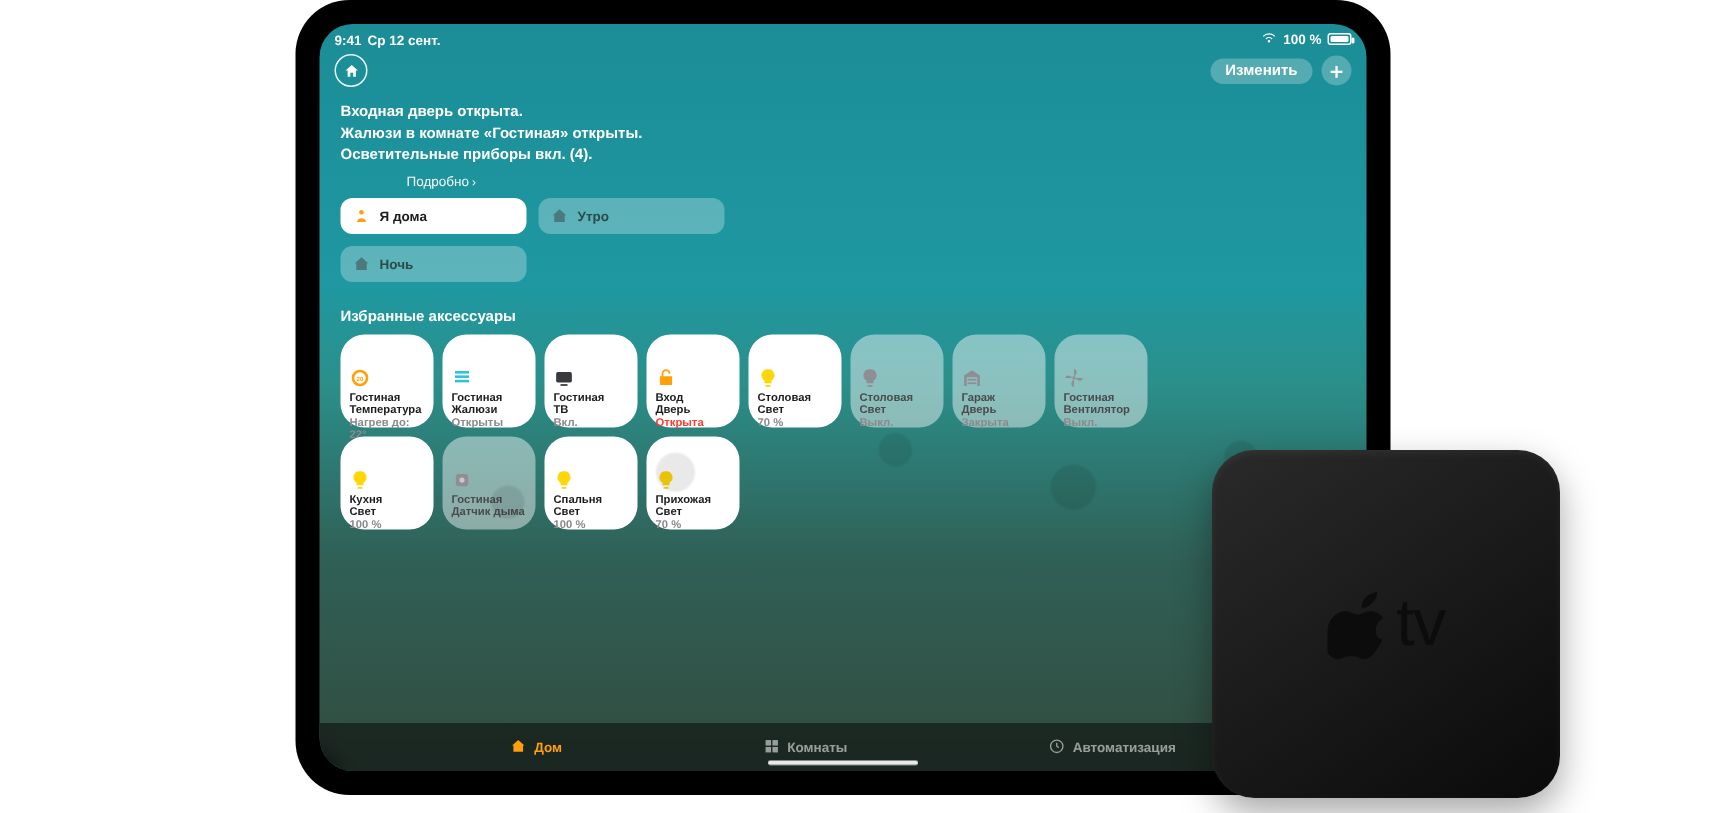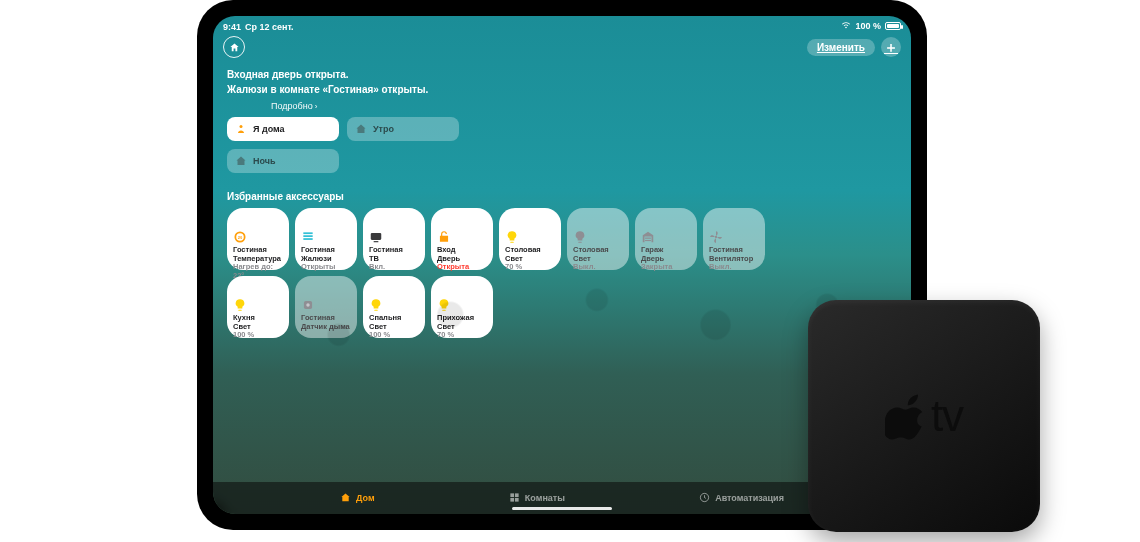--- a/index.html
+++ b/index.html
@@ -36,36 +36,36 @@
   }
 
   
   .statusbar { display:flex; justify-content:space-between; align-items:flex-end; font-size:9px; padding:4px 10px 0; font-weight:600;}
   .statusbar .left, .statusbar .right { display:flex; gap:4px; align-items:center;}
   .battery { width:16px; height:8px; border:1px solid #fff; border-radius:2px; position:relative;}
   .battery::after{content:"";position:absolute;right:-3px;top:2px;width:2px;height:4px;background:#fff;border-radius:1px;}
   .battery .fill{position:absolute;left:1px;top:1px;bottom:1px;right:1px;background:#fff;border-radius:1px;}
 
   
-  .topnav { display:flex; justify-content:space-between; align-items:center; padding: 4px 10px 0; text-decoration: underline;}
+  .topnav { display:flex; justify-content:space-between; align-items:center; padding: 4px 10px 0;}
   .home-btn { width:22px; height:22px; border:1px solid rgba(255,255,255,.9); border-radius:50%; display:flex; align-items:center;justify-content:center;}
   .home-btn svg{width:11px;height:11px;fill:#fff;}
   .topnav .right { display:flex; align-items:center; gap:6px;}
   .pill-btn { background:rgba(255,255,255,.25); color:#fff; font-size:10px; font-weight:600; padding:3px 10px; border-radius:11px;}
   .plus-btn { width:20px;height:20px;border-radius:50%;background:rgba(255,255,255,.25);display:flex;align-items:center;justify-content:center;font-size:14px;line-height:1;font-weight:600;}
 
   .content { padding: 6px 14px 0; }
   .title { font-size:22px; font-weight:700; letter-spacing:-.3px;}
   .status-lines { margin-top:4px; font-size:10px; font-weight:600; line-height:1.45;}
   .details { margin-top:4px; font-size:9px; font-weight:400; opacity:.95;padding-left:44px;}
   .details .chev{font-size:8px; margin-left:2px;}
 
   .section-label { font-size:10px; font-weight:700; margin-top:44px;}
   .scenes-row { display:flex; gap:8px; margin-top:6px; flex-wrap:wrap; width:260px;}
-  .scene { width:112px; height:24px; border-radius:8px; display:flex; align-items:center; gap:6px; padding:0 8px; font-size:9px; font-weight:700;}
+  .scene { width:124px; height:24px; border-radius:8px; display:flex; align-items:center; gap:6px; padding:0 8px; font-size:9px; font-weight:700;}
   .scene.active { background:#fff; color:#1c1c1e;}
   .scene.inactive { background:rgba(255,255,255,.28); color:#2b4a4c;}
   .scene .ico{width:12px;height:12px;display:flex;align-items:center;justify-content:center;}
   .scene .ico svg{width:12px;height:12px;}
 
   .section-label.acc { margin-top:18px; }
   .grid { display:grid; grid-template-columns:repeat(8, 62px); gap:6px; margin-top:6px;}
   .tile { width:62px; height:62px; border-radius:16px; padding:22px 6px; display:flex; flex-direction:column; justify-content:space-between; font-size:7.5px; font-weight:700; line-height:1.15; color:#4a4a4c; background:rgba(255,255,255,.45);}
   .tile.on { background:#fff; color:#1c1c1e;}
   .tile .ico{height:16px;}
@@ -129,20 +129,21 @@
       <div class="right">
         <div class="pill-btn">Изменить</div>
         <div class="plus-btn">＋</div>
       </div>
     </div>
 
     <div class="content">
       <div class="status-lines">
         <div>Входная дверь открыта.</div>
         <div>Жалюзи в комнате «Гостиная» открыты.</div>
+        <div>Осветительные приборы вкл. (4).</div>
       </div>
       <div class="details">
         <span>Подробно</span><span class="chev">›</span>
       </div>
 
       <div class="scenes-row" id="scenes-row">
           <div class="scene active">
             <span class="ico">
               <svg viewBox="0 0 24 24" fill="#ff9f0a">
                 <circle cx="12" cy="7" r="3"></circle>

